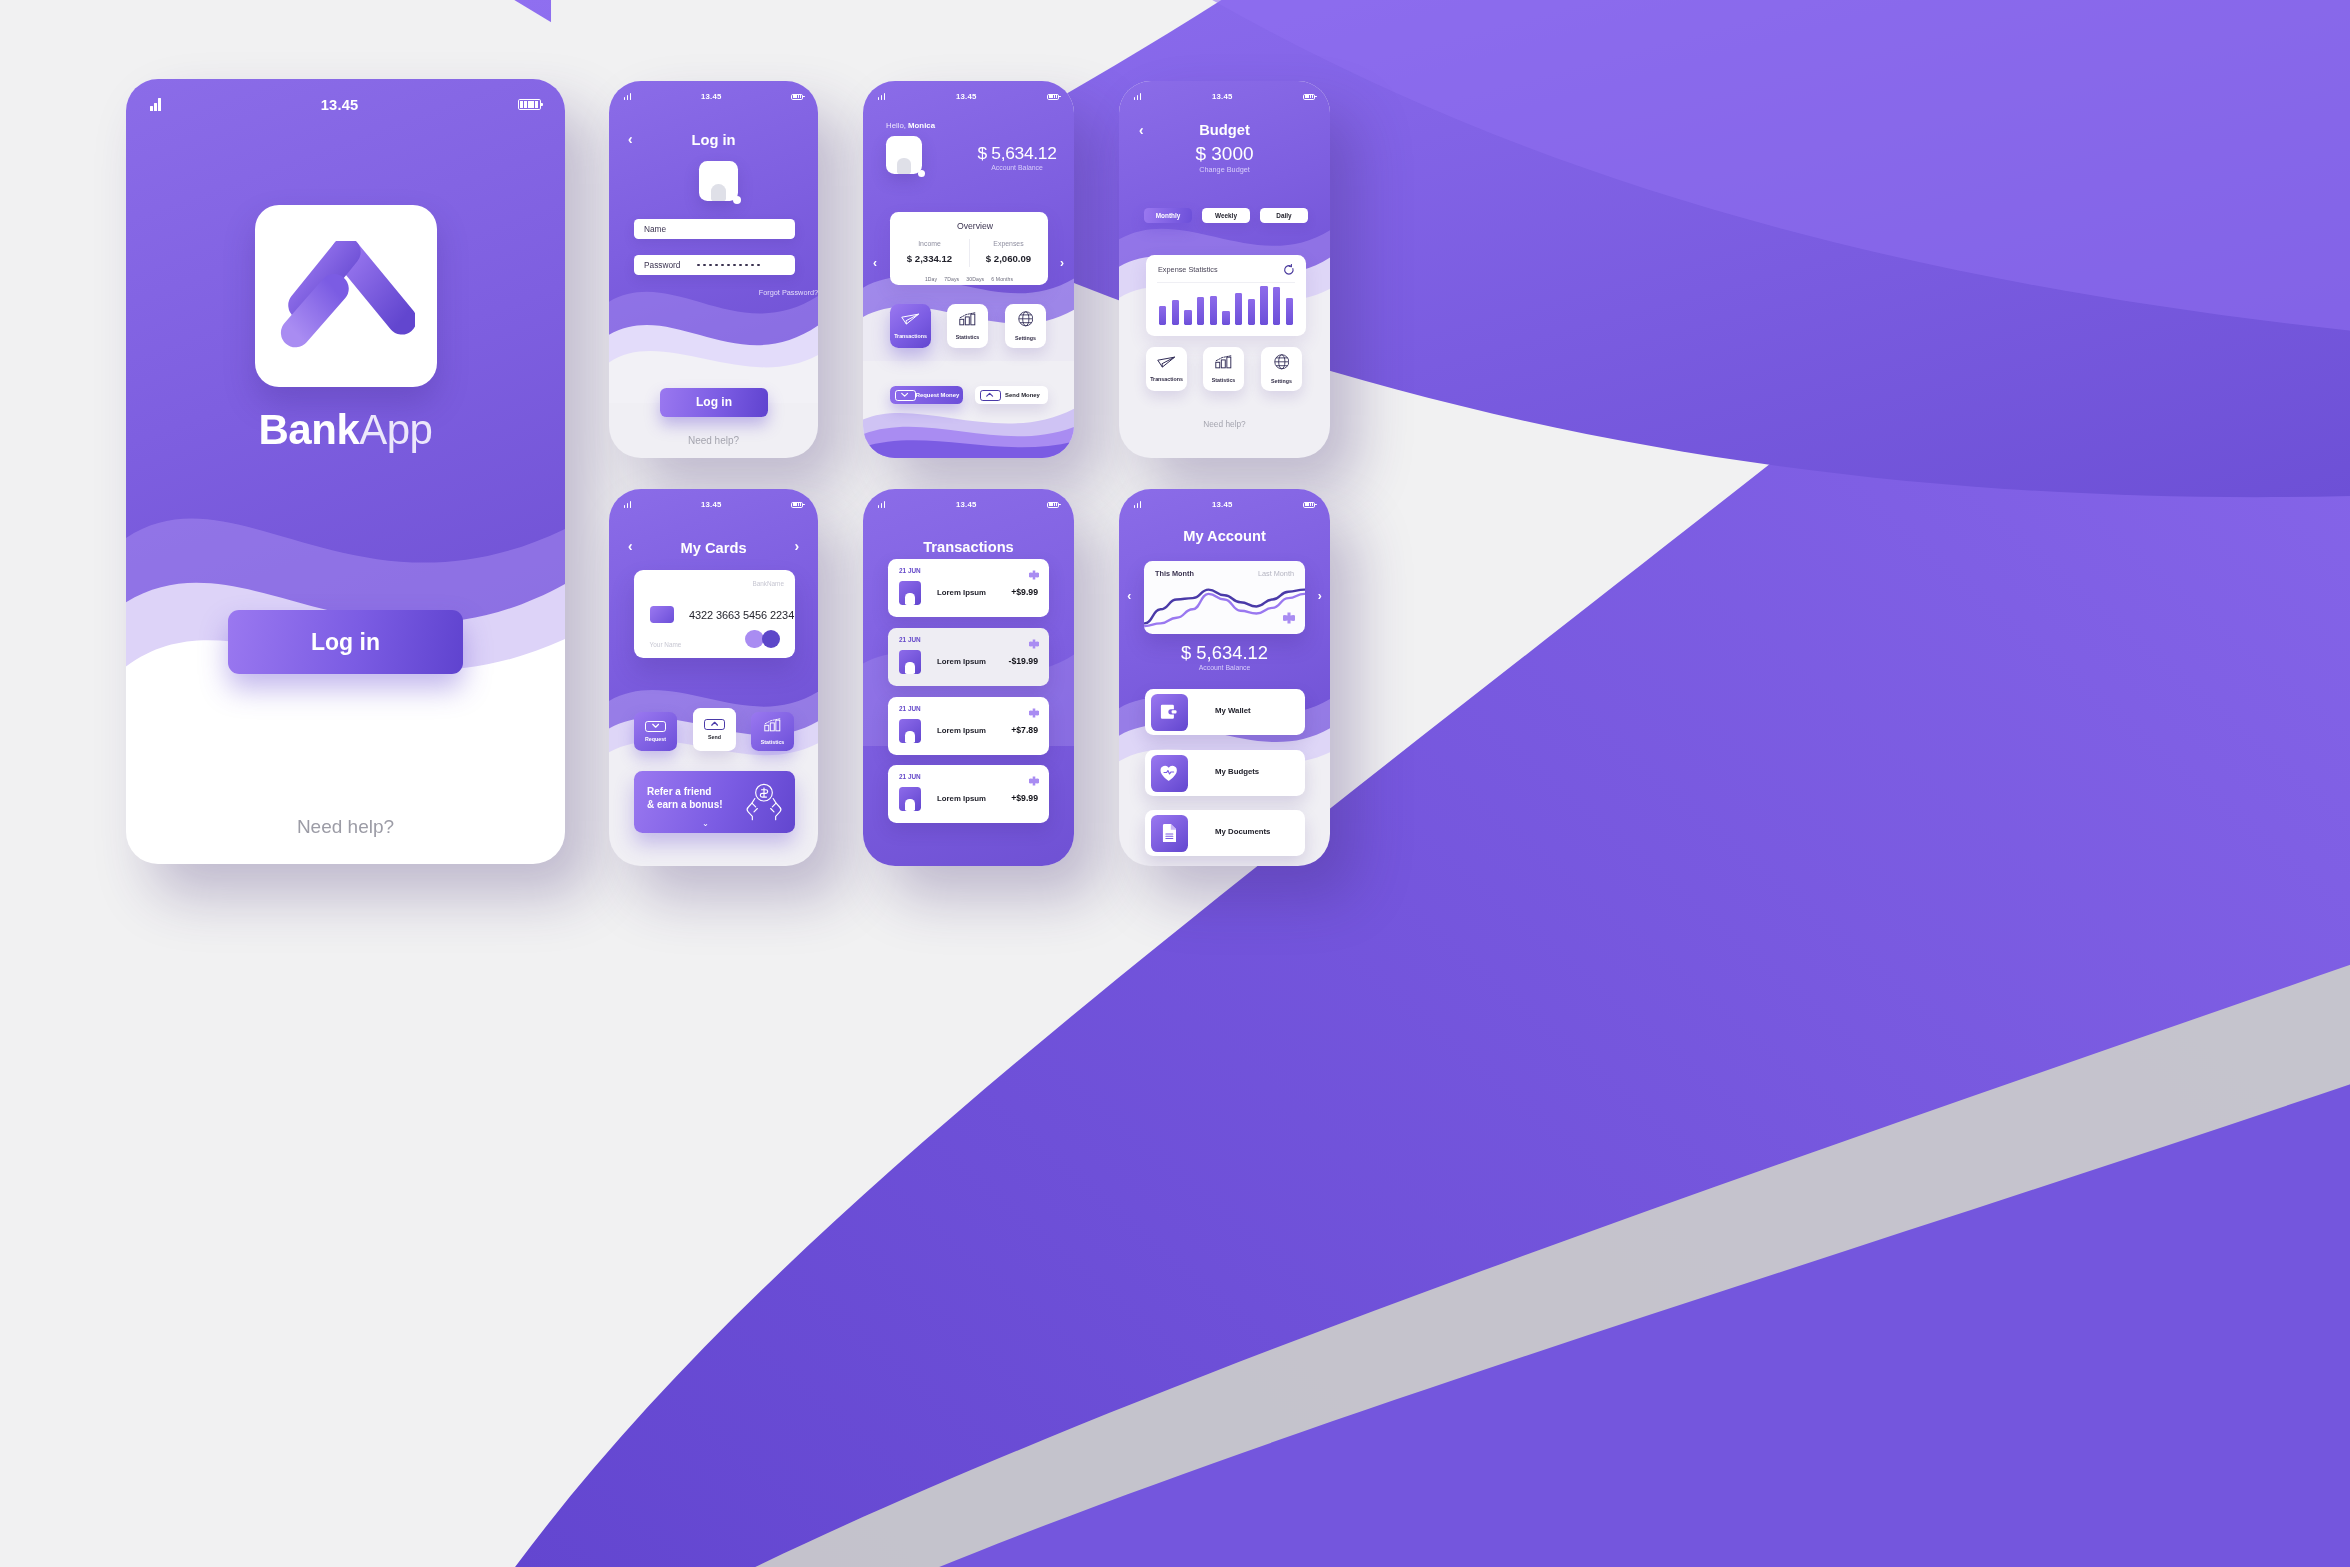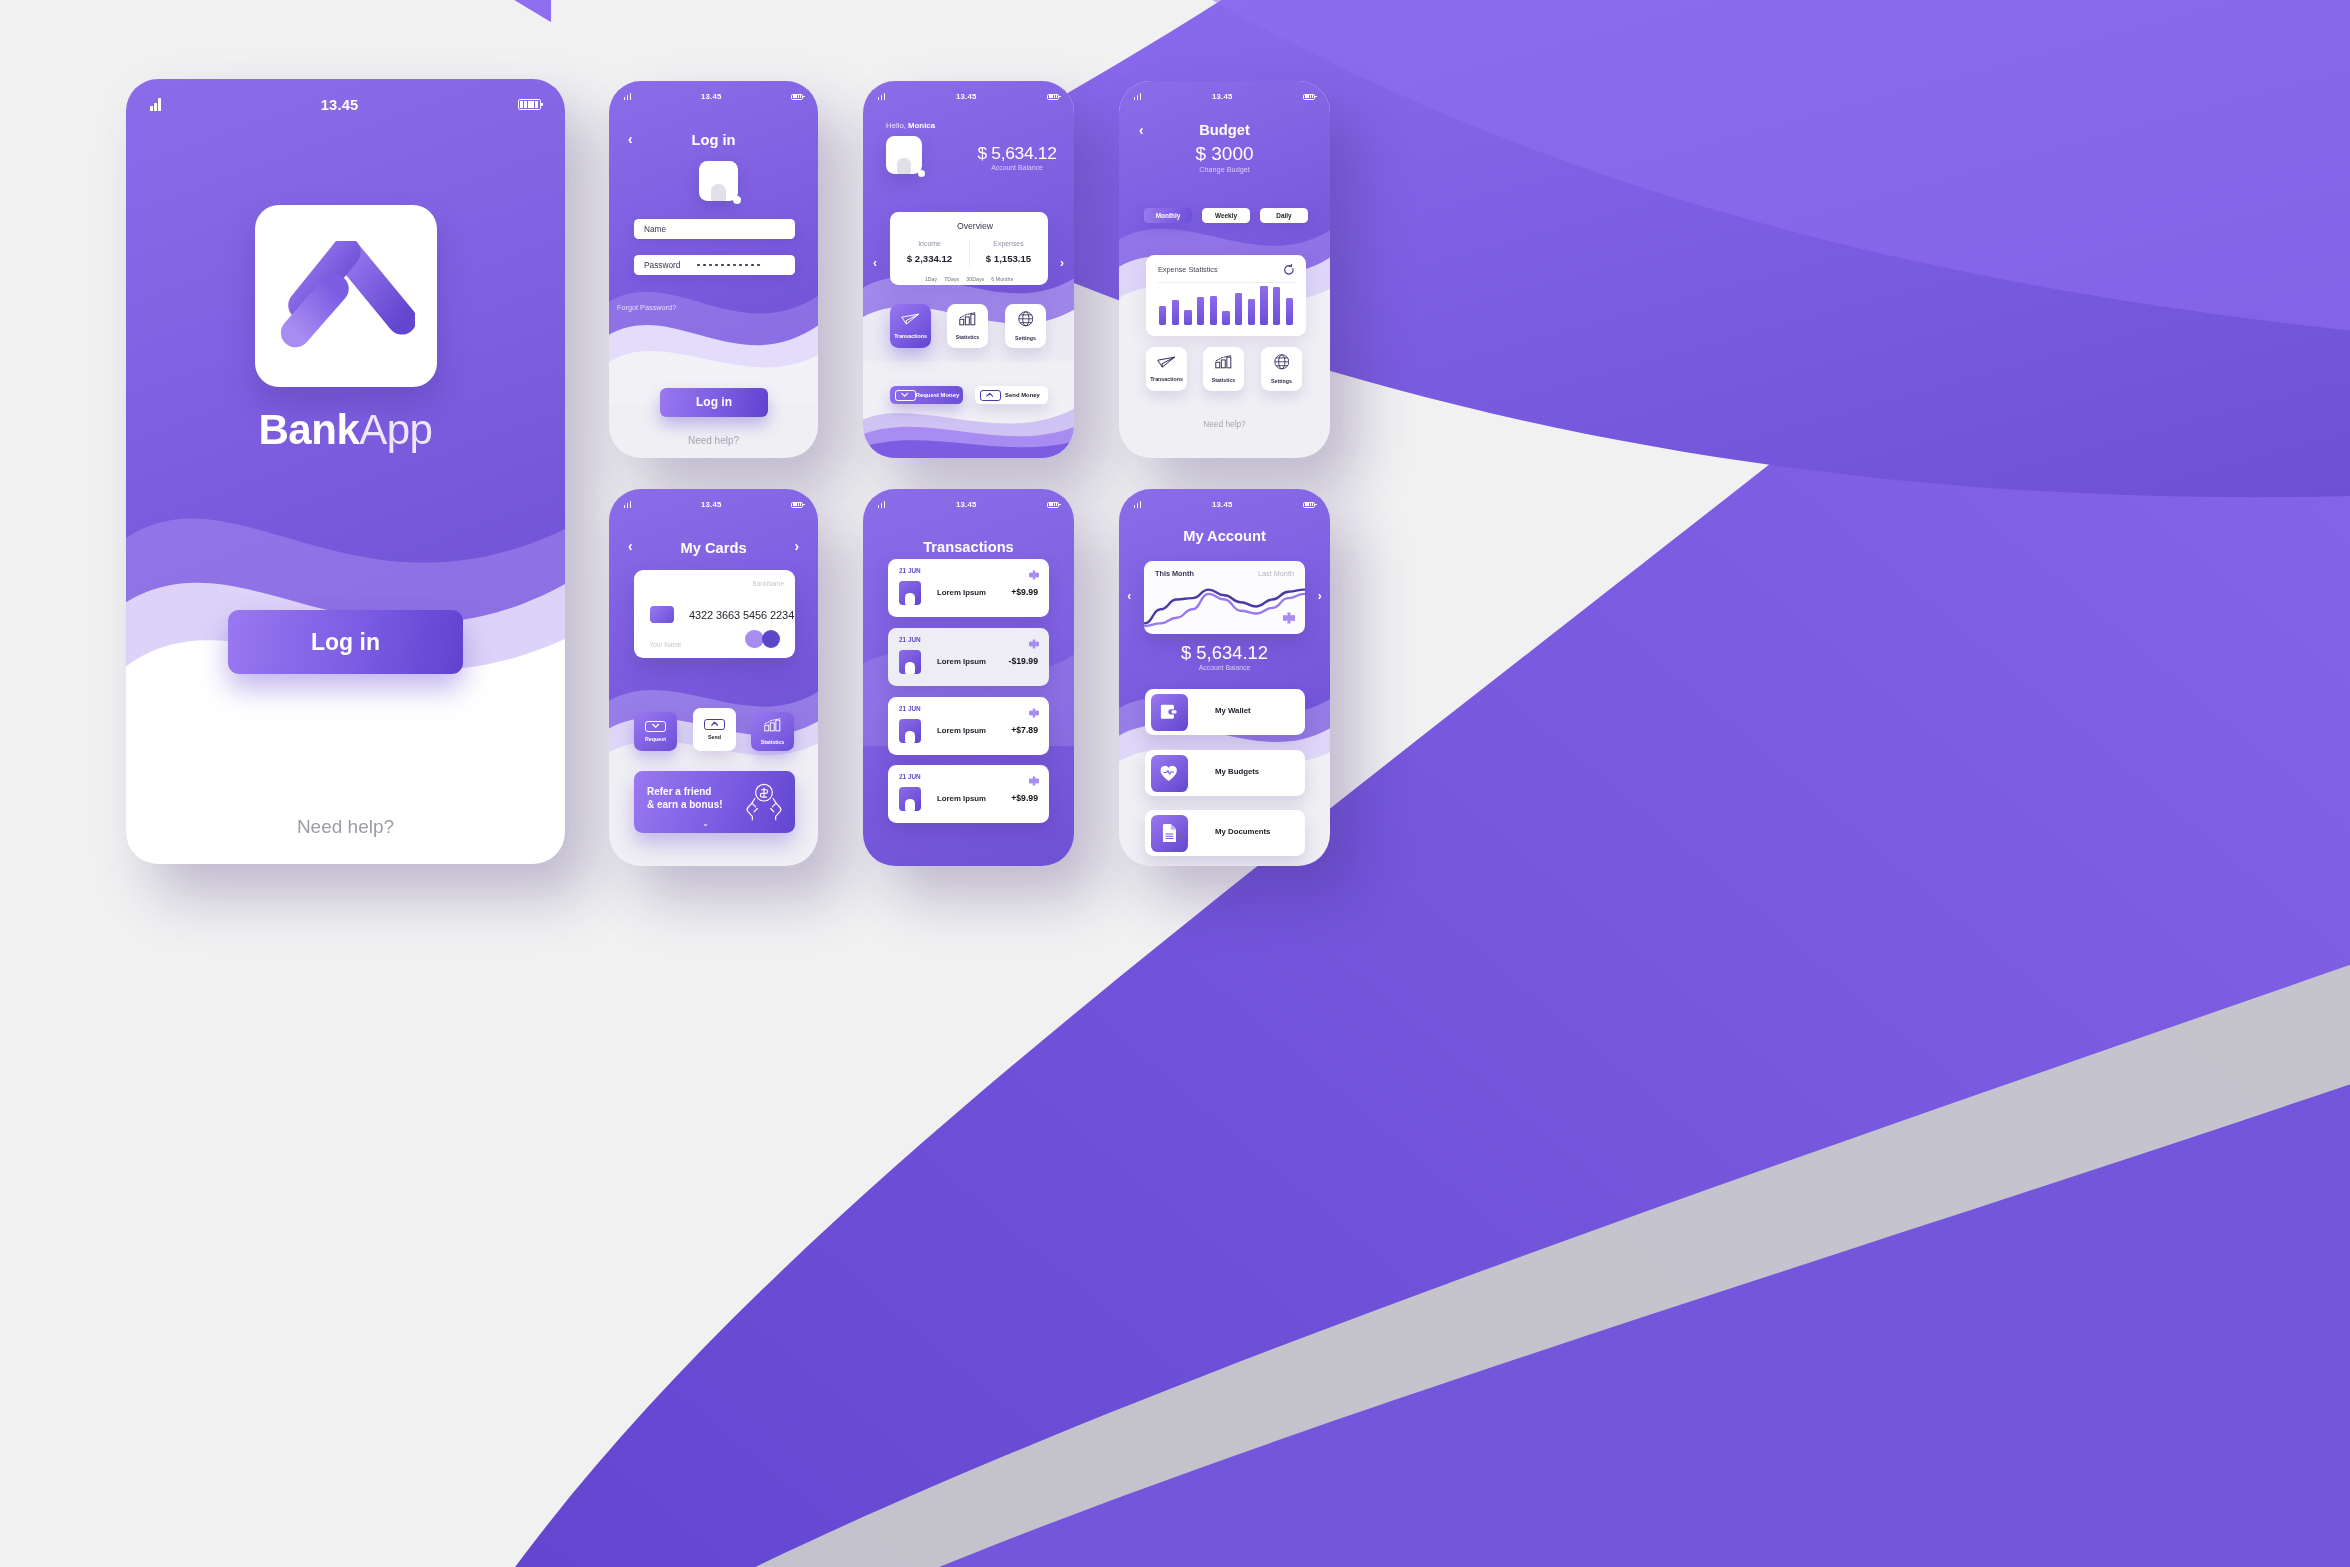--- a/index.html
+++ b/index.html
@@ -115,21 +115,21 @@
   #p2-avatar { position: absolute; left: 90px; top: 80px; width: 39px; height: 40px; }
   .inputbox {
     position: absolute; background: #fff; border-radius: 4.6px;
     display: flex; align-items: center; box-shadow: 0 4.6px 11px rgba(60,35,130,.13);
   }
   .inputbox .lbl { color: #3b3350; font-size: 8.3px; }
   .dots { display: flex; gap: 3.1px; }
   .dots i { width: 2.9px; height: 2.9px; border-radius: 50%; background: #3b3350; display: block; }
   #p2-name { left: 25px; top: 138px; width: 161px; height: 20px; padding-left: 10px; }
   #p2-pass { left: 25px; top: 174px; width: 161px; height: 20px; padding-left: 10px; gap: 16.5px; }
-  #p2-forgot { position: absolute; left: 0; right: 0; top: 222px; text-align: left;
+  #p2-forgot { position: absolute; left: 0; right: 0; top: 207px; text-align: right;
     color: #e4dcfb; font-size: 7.3px; padding-left: 8px; }
   #p2-login {
     position: absolute; left: 51px; top: 307px; width: 108px; height: 28.5px;
     border: none; border-radius: 6.4px; cursor: pointer;
     background: linear-gradient(100deg, #9a78f0 0%, #7b5ce3 55%, #5f43cf 100%);
     color: #fff; font-size: 12px; font-weight: bold;
     font-family: "Liberation Sans", sans-serif;
     box-shadow: 0 8.3px 14.7px rgba(95,67,207,.34);
   }
   #p2-help { position: absolute; left: 0; right: 0; top: 354px; text-align: center;
@@ -515,21 +515,21 @@
 
     <div class="card" id="p3-overview">
       <div id="p3-ov-title">Overview</div>
       <div id="p3-ov-div"></div>
       <div class="ov-col" style="left:0;">
         <div class="k">Income</div>
         <div class="v">$ 2,334.12</div>
       </div>
       <div class="ov-col" style="left:50%;">
         <div class="k">Expenses</div>
-        <div class="v">$ 1,153.15</div>
+        <div class="v">$ 2,060.09</div>
       </div>
       <div id="p3-ov-periods">
         <span>1Day</span>
         <span>7Days</span>
         <span>30Days</span>
         <span>6 Months</span>
       </div>
     </div>
 
     <div class="chev" id="p3-left-ch">‹</div>

